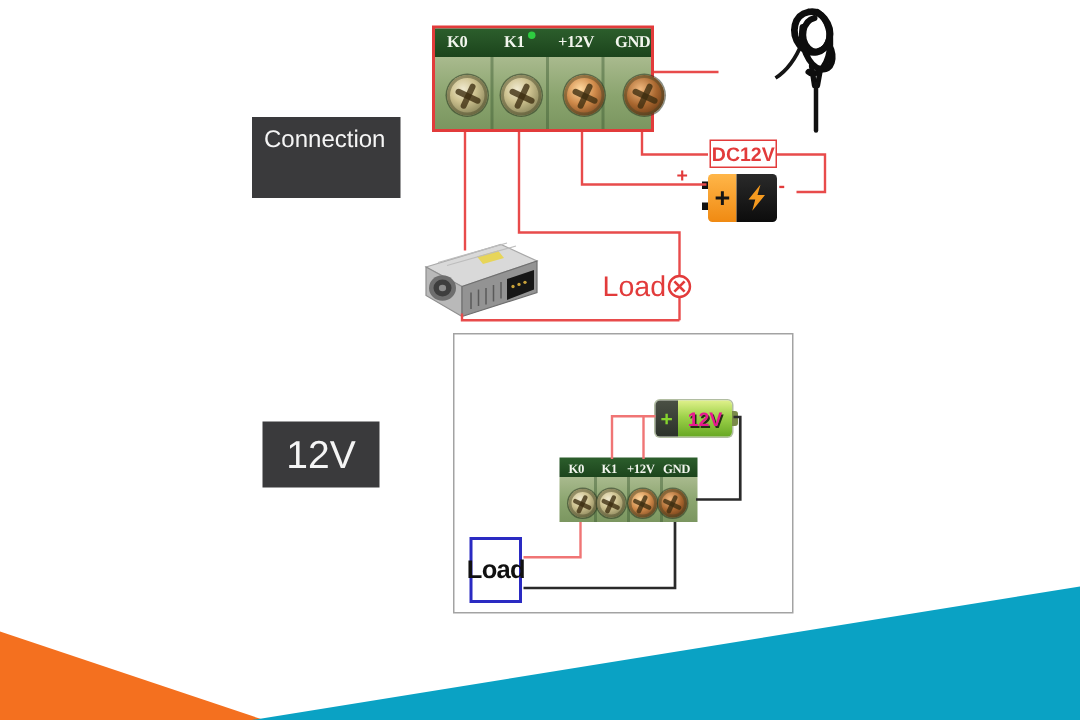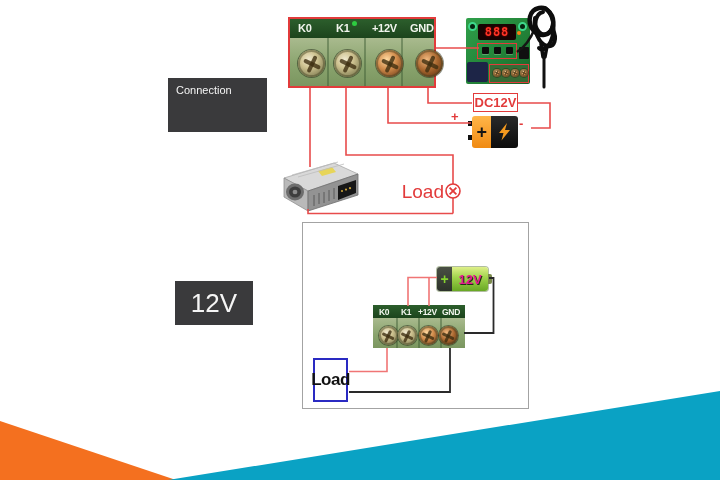--- a/index.html
+++ b/index.html
@@ -5,27 +5,27 @@
   html,body{margin:0;padding:0;background:#ffffff;}
   .canvas{position:relative;width:720px;height:480px;overflow:hidden;background:#ffffff;
           font-family:"Liberation Sans",sans-serif;}
   .abs{position:absolute;}
 
   
   .wedges{position:absolute;inset:0;z-index:0;}
 
   
   .side-label{position:absolute;background:#3a3a3c;color:#f5f5f5;z-index:2;}
-  .conn-label{left:168px;top:78px;width:99px;height:54px;font-size:11px;line-height:1.25;
+  .conn-label{left:168px;top:78px;width:99px;height:54px;font-size:16px;line-height:1.25;
               padding:6px 0 0 8px;box-sizing:border-box;}
   .v12-label{left:175px;top:281px;width:78px;height:44px;font-size:26px;display:flex;
              align-items:center;justify-content:center;}
 
   
-  .tblock{position:absolute;z-index:3;box-sizing:border-box;}
+  .tblock{position:absolute;z-index:3;box-sizing:border-box;font-family:Liberation Serif, serif;}
   .block-top{left:288px;top:17px;width:148px;height:71px;border:2px solid #e23b3b;}
   .block-bottom{left:373px;top:305px;width:92px;height:43px;}
   .tstrip{position:absolute;left:0;top:0;right:0;background:linear-gradient(#2c5e2c,#1c441c);}
   .block-top .tstrip{height:19px;}
   .block-bottom .tstrip{height:13px;}
   .tstrip span{position:absolute;color:#f2f6ee;font-weight:bold;}
   .block-top .tstrip span{font-size:11px;top:3px;letter-spacing:-0.3px;}
   .block-bottom .tstrip span{font-size:8.5px;top:2px;letter-spacing:-0.3px;}
   .tbody{position:absolute;left:0;right:0;bottom:0;
          background:linear-gradient(#a9ba8e,#8aa46e 55%,#7b9660);}
@@ -134,41 +134,20 @@
       <div class="tsep" style="left:37px"></div>
       <div class="tsep" style="left:74px"></div>
       <div class="tsep" style="left:111px"></div>
       <div class="screw" style="left:8px;top:12px;width:27px;height:27px"></div>
       <div class="screw" style="left:44px;top:12px;width:27px;height:27px"></div>
       <div class="screw copper" style="left:86px;top:12px;width:27px;height:27px"></div>
       <div class="screw copper2" style="left:126px;top:12px;width:27px;height:27px"></div>
     </div>
   </div>
 
-  <div class="abs module">
-    <div class="ring" style="left:2px;top:4px"></div>
-    <div class="ring" style="left:52px;top:4px"></div>
-    <div class="ring" style="left:2px;top:52px"></div>
-    <div class="ring" style="left:53px;top:54px"></div>
-    <div class="display">888</div>
-    <div class="led-dot" style="left:51px;top:13px;width:4px;height:4px;background:#ff7d12"></div>
-    <div class="btn-box">
-      <div class="btn" style="left:4px"></div>
-      <div class="btn" style="left:16px"></div>
-      <div class="btn" style="left:28px"></div>
-    </div>
-    <div class="relay"></div>
-    <div class="term-box">
-      <div class="screw copper" style="left:3px"></div>
-      <div class="screw copper" style="left:12px"></div>
-      <div class="screw copper" style="left:21px"></div>
-      <div class="screw copper" style="left:30px"></div>
-    </div>
-    <div class="mod-conn"></div>
-  </div>
 
   <svg class="abs probe" viewBox="0 0 55 95">
     <path d="M2,52 C10,47 16,38 20,28" stroke="#151515" stroke-width="2.5" fill="none"></path>
     <g stroke="#0d0d0d" fill="none" stroke-linecap="round">
       <path d="M24,8 C14,10 12,22 18,30 C24,38 36,36 38,26 C40,16 32,6 24,8" stroke-width="4.5"></path>
       <path d="M28,12 C20,14 18,26 24,32 C30,38 38,32 38,22" stroke-width="4"></path>
       <path d="M20,18 C18,30 24,44 32,46 C40,48 42,38 38,30" stroke-width="4"></path>
       <path d="M30,8 C36,12 40,22 38,34 C36,46 28,52 24,48" stroke-width="4"></path>
       <path d="M26,44 L28,57" stroke-width="3.5"></path>
       <path d="M32,46 L30,57" stroke-width="3.5"></path>

